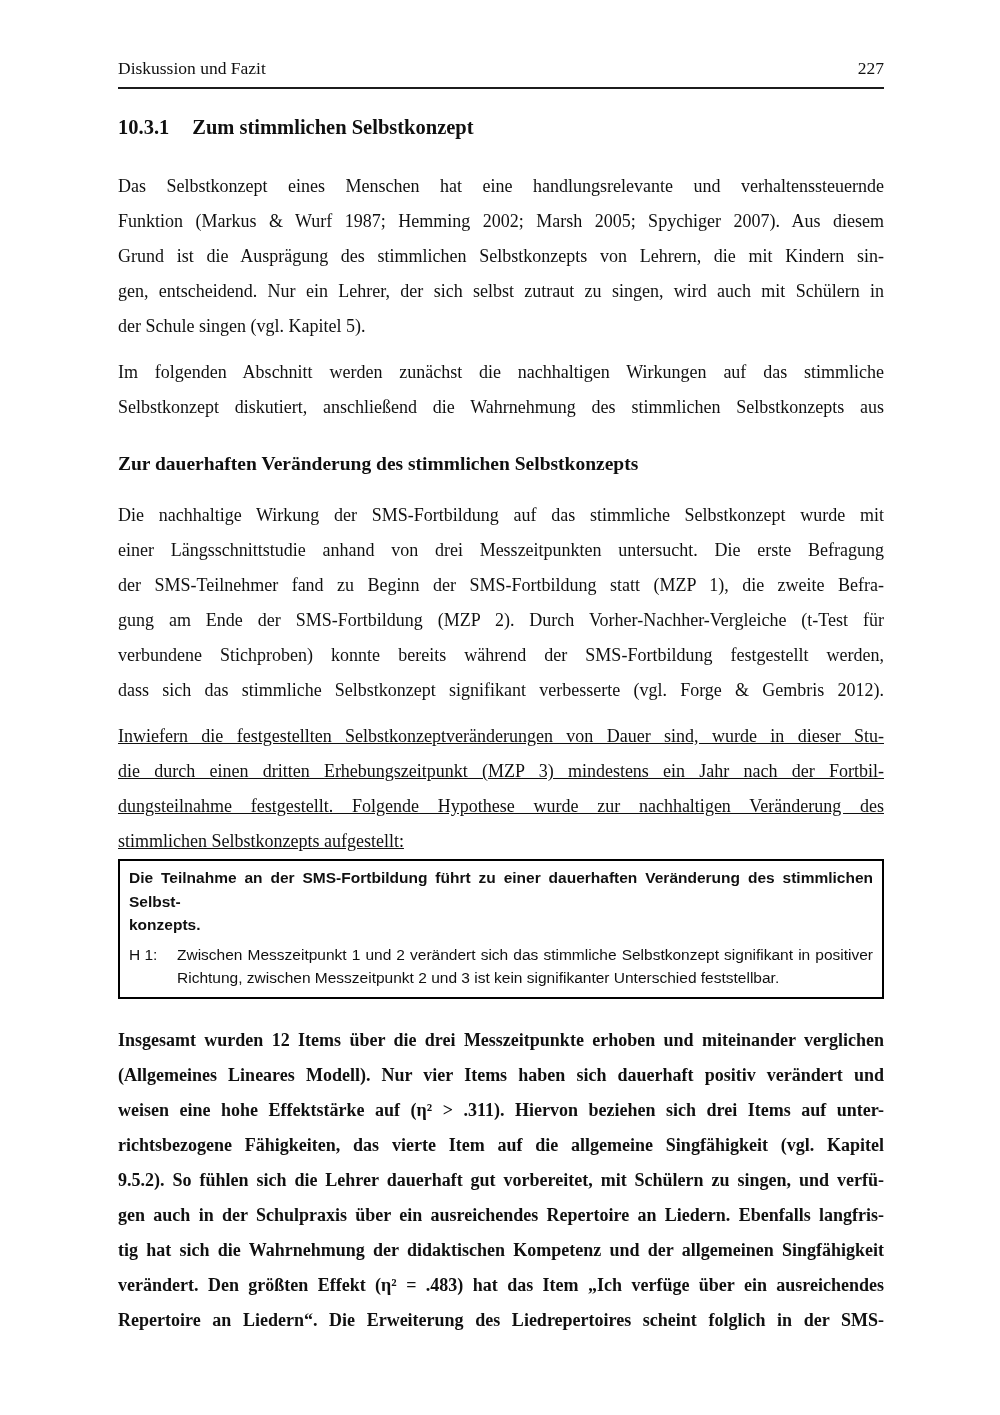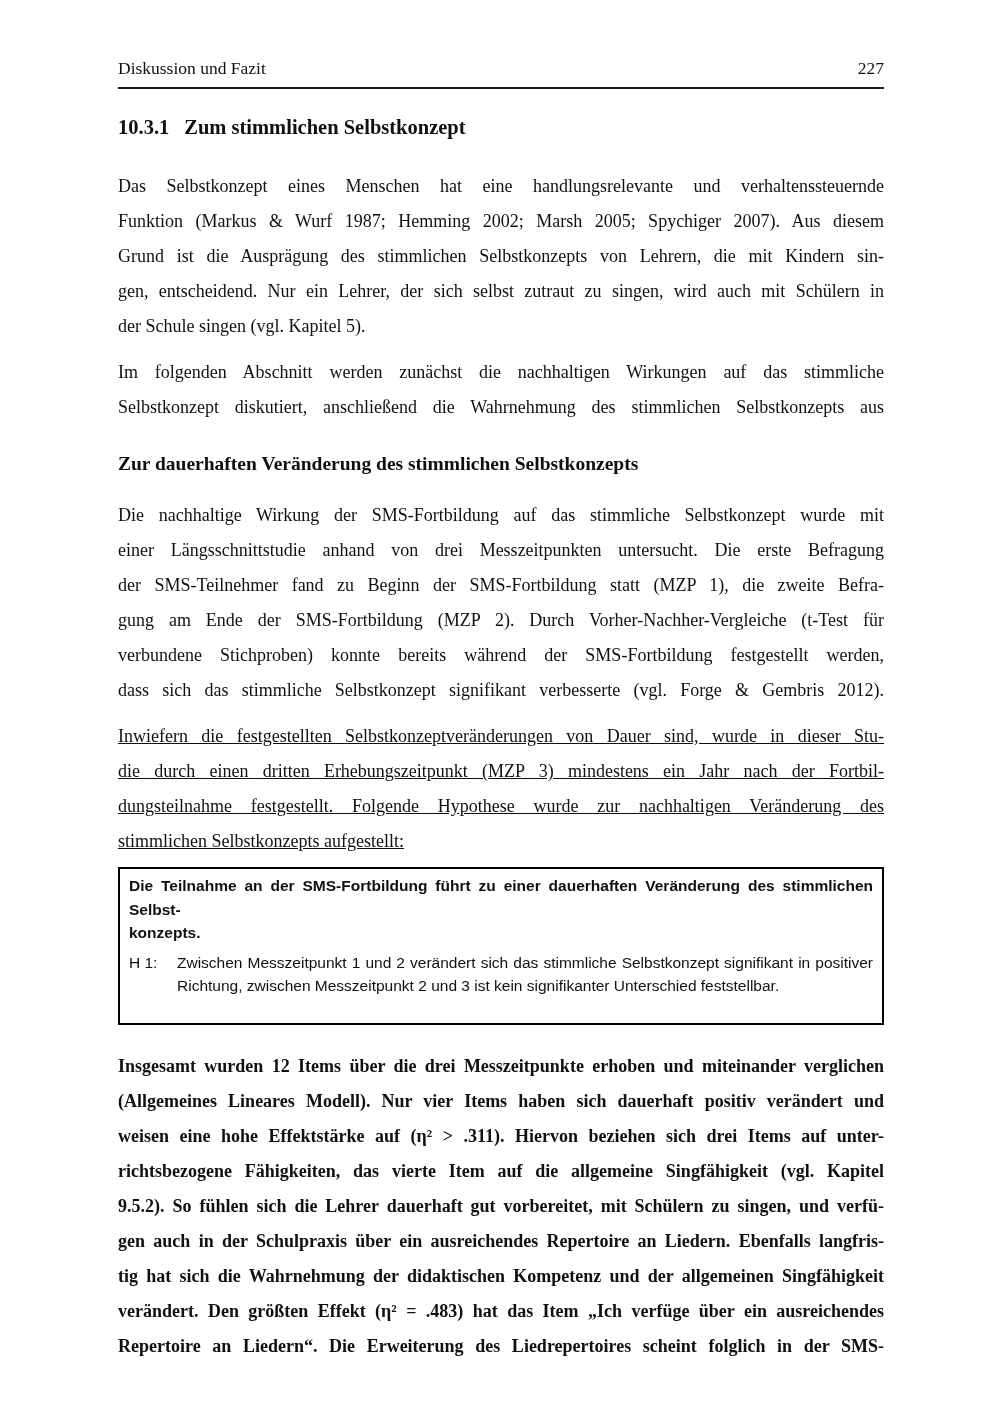--- a/index.html
+++ b/index.html
@@ -25,38 +25,38 @@
     font-size: 17.5px;
     padding-bottom: 8px;
     border-bottom: 2px solid #1c1c1c;
     gap: 32px;
   }
   .section-heading {
     margin: 27px 0 0 0;
     font-size: 20.5px;
     font-weight: 700;
   }
-  .section-heading .num { margin-right: 15px; }
+  .section-heading .num { margin-right: 23px; }
   .para {
     font-size: 18px;
     line-height: 35px;
   }
   .p1 { margin-top: 30px; }
   .p2 { margin-top: 11px; }
   .subheading {
     margin: 28px 0 0 0;
     font-size: 19.5px;
     font-weight: 700;
   }
   .p3 { margin-top: 23px; }
   .p4 { margin-top: 11px; text-decoration: underline; }
   .hypothesis-box {
-    margin-top: 8px;
+    margin-top: 0;
     border: 2px solid #000000;
-    padding: 5px 9px 25px 9px;
+    padding: 5px 9px 7px 9px;
     font-family: "Liberation Sans", sans-serif;
     font-size: 15.5px;
     line-height: 23.5px;
   }
   .box-statement { font-weight: 700; }
   .box-h1 { display: flex; margin-top: 6px; }
   .h1-label { flex: 0 0 48px; width: 48px; }
   .h1-text { flex: 1; min-width: 0; }
   .p5 { margin-top: 24px; font-weight: bold; }
   .line {

